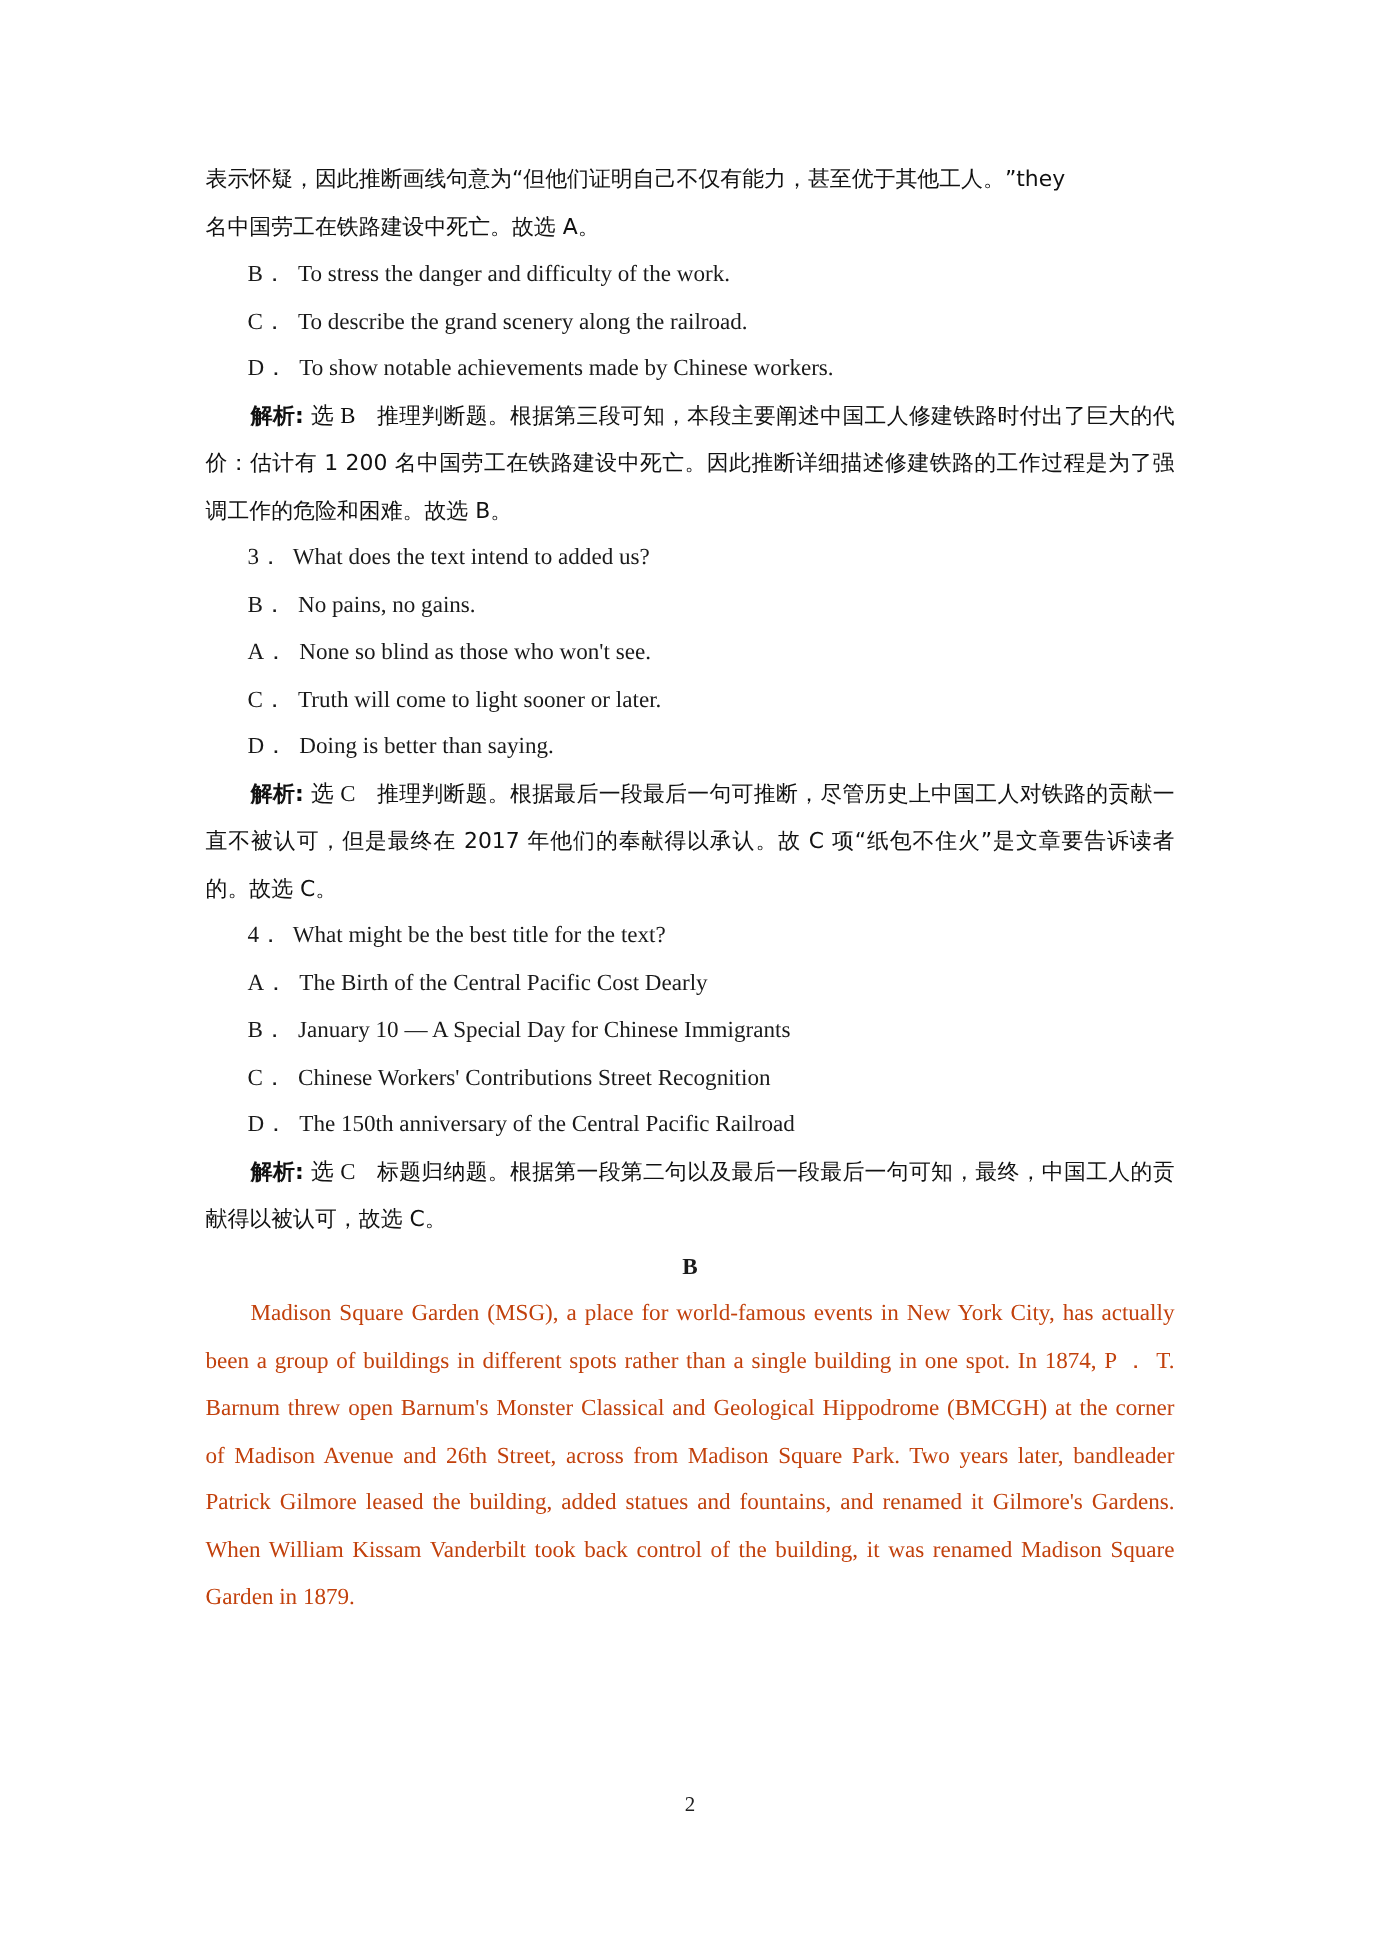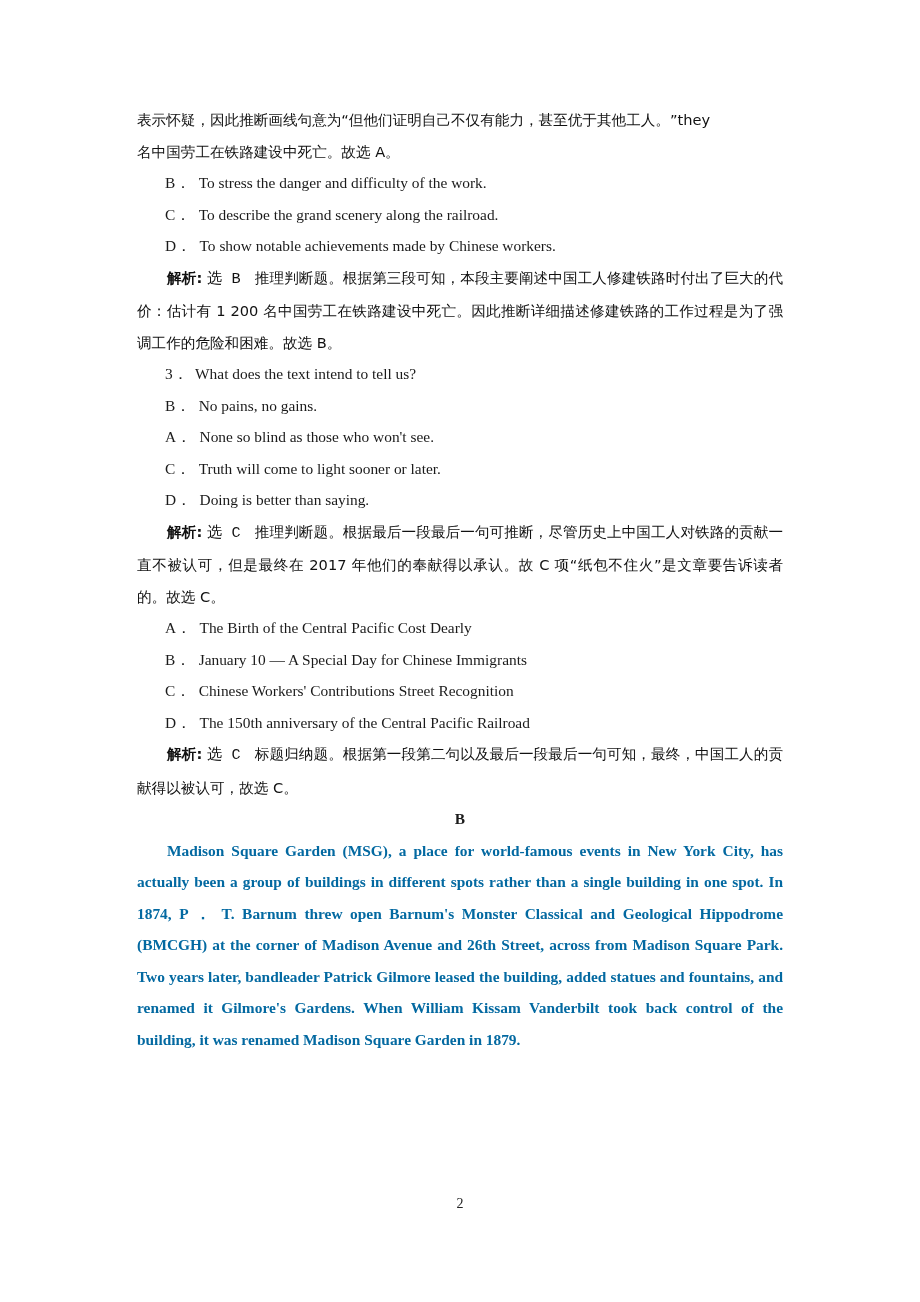--- a/index.html
+++ b/index.html
@@ -54,21 +54,21 @@
     text-align: justify;
     text-align-last: left;
     text-justify: inter-character;
     color: #111;
     width: 646px;
   }
   .cn-para .indent { display: inline-block; width: 30px; }
   .cn-para b, .bold { font-weight: 700; }
   .cn-para .en,
   .cn .en {
-    font-family: Liberation Mono, monospace;
+    font-family: Liberation Serif, serif;
     font-size: 15.2px;
   }
 
   
   .q-stem {
     font-family: "Liberation Serif", "DejaVu Serif", serif;
     font-size: 15.4px;
     line-height: 31.5px;
     padding-left: 28px;
     white-space: nowrap;
@@ -96,22 +96,21 @@
   }
 
   
   .en-para {
     font-family: "Liberation Serif", "DejaVu Serif", serif;
     font-size: 15.4px;
     line-height: 31.5px;
     text-align: justify;
     text-align-last: left;
     width: 646px;
-    color: #0369a1;
-    font-weight: bold;
+    color: #c2410c;
   }
   .en-para .indent { display: inline-block; width: 30px; }
 
   
   .page-number {
     position: absolute;
     left: 0;
     top: 1196px;
     width: 920px;
     text-align: center;
@@ -134,36 +133,39 @@
     </div>
     <div class="opt">
       <span>C．</span><span class="gap"></span><span>To describe the grand scenery along the railroad.</span>
     </div>
     <div class="opt">
       <span>D．</span><span class="gap"></span><span>To show notable achievements made by Chinese workers.</span>
     </div>
     <div class="cn-para"><span class="indent"></span><b>解析:</b> <span class="en">选 B</span> &nbsp; <span>推理判断题。根据第三段可知，本段主要阐述中国工人修建铁路时付出了巨大的代价：估计有 1 200 名中国劳工在铁路建设中死亡。因此推断详细描述修建铁路的工作过程是为了强调工作的危险和困难。故选 B。</span></div>
 
     <div class="q-stem">
-      <span class="q-num">3．</span><span class="gap"></span><span>What does the text intend to tell us?</span>
+      <span class="q-num">3．</span><span class="gap"></span><span>What does the text intend to added us?</span>
     </div>
     <div class="opt">
       <span>B．</span><span class="gap"></span><span>No pains, no gains.</span>
     </div>
     <div class="opt">
       <span>A．</span><span class="gap"></span><span>None so blind as those who won't see.</span>
     </div>
     <div class="opt">
       <span>C．</span><span class="gap"></span><span>Truth will come to light sooner or later.</span>
     </div>
     <div class="opt">
       <span>D．</span><span class="gap"></span><span>Doing is better than saying.</span>
     </div>
     <div class="cn-para"><span class="indent"></span><b>解析:</b> <span class="en">选 C</span> &nbsp; <span>推理判断题。根据最后一段最后一句可推断，尽管历史上中国工人对铁路的贡献一直不被认可，但是最终在 2017 年他们的奉献得以承认。故 C 项“纸包不住火”是文章要告诉读者的。故选 C。</span></div>
 
+    <div class="q-stem">
+      <span class="q-num">4．</span><span class="gap"></span><span>What might be the best title for the text?</span>
+    </div>
     <div class="opt">
       <span>A．</span><span class="gap"></span><span>The Birth of the Central Pacific Cost Dearly</span>
     </div>
     <div class="opt">
       <span>B．</span><span class="gap"></span><span>January 10 — A Special Day for Chinese Immigrants</span>
     </div>
     <div class="opt">
       <span>C．</span><span class="gap"></span><span>Chinese Workers' Contributions Street Recognition</span>
     </div>
     <div class="opt">

